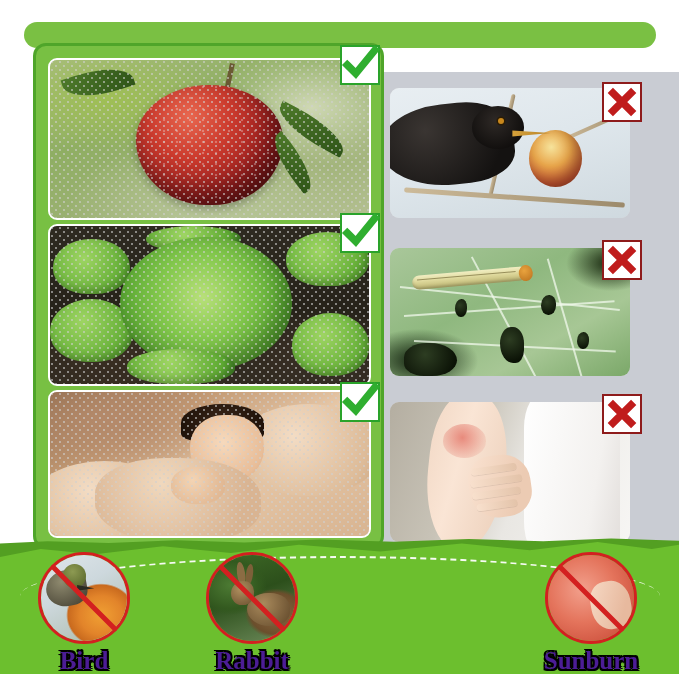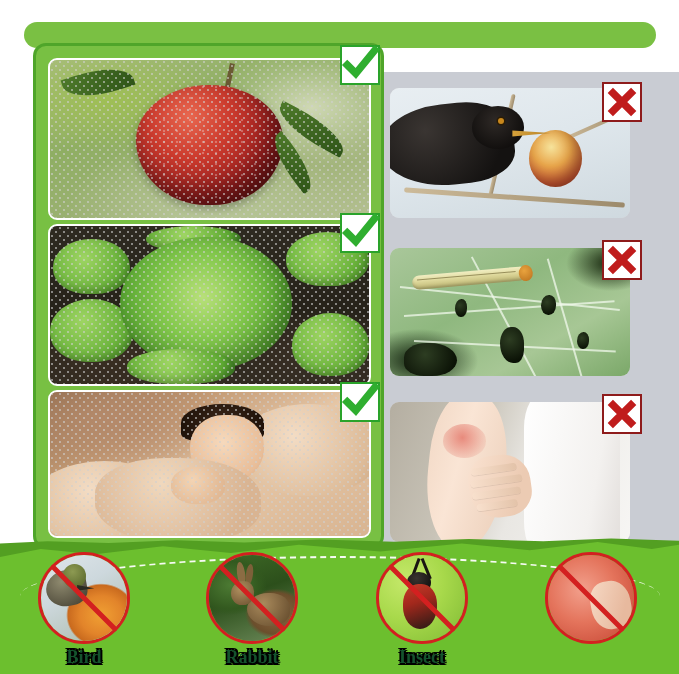--- a/index.html
+++ b/index.html
@@ -396,22 +396,22 @@
     transform: translate(-50%, -50%) rotate(45deg);
     border-radius: 3px;
     z-index: 36;
   }
   .circle-label {
     position: absolute;
     top: 95px; left: -24px; width: 140px;
     text-align: center;
     font-family: "Liberation Serif", serif;
     font-weight: bold;
-    font-size: 18px;
-    color: #14532d;
+    font-size: 25px;
+    color: #4c1d95;
     text-shadow:
       1.6px 1.6px 0 #000, -1.6px 1.6px 0 #000,
       1.6px -1.6px 0 #000, -1.6px -1.6px 0 #000,
       0 2px 0 #000, 2px 0 0 #000;
     white-space: nowrap;
   }
 
   #item-bird   { left: 38px;  top: 552px; }
   #item-rabbit { left: 206px; top: 552px; text-decoration: underline; }
   #item-insect { left: 376px; top: 552px; }
@@ -649,35 +649,24 @@
         <div class="rabbit-ear"></div>
         <div class="rabbit-ear2"></div>
         <div class="rabbit-body"></div>
         <div class="rabbit-head"></div>
       </div>
     </div>
     <div class="circle-slash"></div>
     <div class="circle-label">Rabbit</div>
   </div>
 
-  <div class="circle-item" id="item-insect">
-    <div class="circle-img">
-      <div class="cimg insect-c">
-        <div class="antenna" style="left:36%;top:2%;transform:rotate(20deg);"></div>
-        <div class="antenna" style="left:58%;top:2%;transform:rotate(-22deg);"></div>
-        <div class="insect-head"></div>
-        <div class="insect-body"></div>
-      </div>
-    </div>
-    <div class="circle-slash"></div>
-    <div class="circle-label">Insect</div>
-  </div>
 
   <div class="circle-item" id="item-sunburn">
     <div class="circle-img">
       <div class="cimg sunburn-c">
         <div class="sun-hand"></div>
       </div>
     </div>
     <div class="circle-slash"></div>
+    <div class="circle-label">Sunburn</div>
   </div>
 
 </div>
 
 </body></html>

